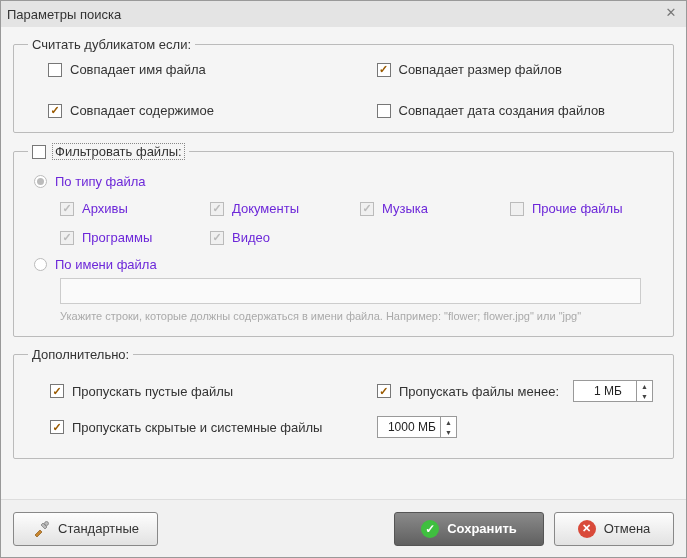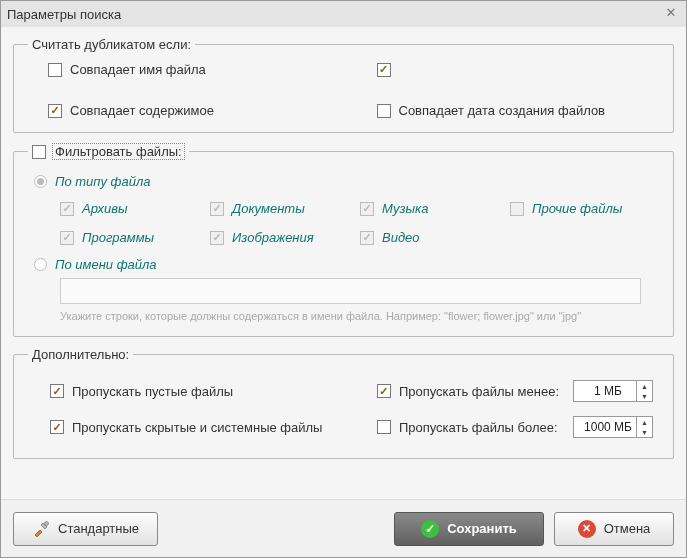--- a/index.html
+++ b/index.html
@@ -17,21 +17,21 @@
   .cb.checked::before{content:"✓";font-weight:bold;}
   .cb.disabled{border-color:#bbb;background:#f0f0f0;color:#bbb;cursor:default;}
   .radio{width:13px;height:13px;border:1px solid #777;border-radius:50%;background:#fff;display:inline-flex;align-items:center;justify-content:center;cursor:pointer;flex:0 0 13px;}
   .radio.selected::before{content:"";width:7px;height:7px;border-radius:50%;background:#777;}
   .radio.disabled{border-color:#bbb;cursor:default;}
   .radio.disabled.selected::before{background:#bbb;}
   .row{display:flex;align-items:center;gap:8px;}
   .grid-dup{display:grid;grid-template-columns:1fr 1fr;row-gap:14px;column-gap:10px;gap:26px;}
   .grid-dup .row{padding-left:20px;}
   .filter-body{padding:4px 4px 0 6px;}
-  .filter-body .lbl{color:#0f766e;font-style:italic;}
+  .filter-body .lbl{color:#6d28d9;}
   .grid-filetype{display:grid;grid-template-columns:150px 150px 150px 1fr;row-gap:14px;margin:12px 0 12px 26px;}
   .filename-input{margin:6px 0 6px 26px;display:block;width:calc(100% - 40px);height:26px;border:1px solid #ccc;background:#fafafa;}
   .hint{font-size:11px;color:#aaa;margin-left:26px;}
   .addl-body{display:grid;grid-template-columns:1fr auto auto;row-gap:14px;column-gap:14px;align-items:center;padding:8px 6px 6px 22px;}
   .spin{width:80px;height:22px;border:1px solid #999;background:#fff;display:flex;align-items:center;position:relative;font-size:12px;text-align:center;}
   .spin-val{flex:1;padding-left:6px;color:#222;}
   .spin-btns{width:16px;height:100%;display:flex;flex-direction:column;border-left:1px solid #999;}
   .spin-btns div{flex:1;display:flex;align-items:center;justify-content:center;font-size:7px;color:#444;cursor:pointer;}
   .footer{height:58px;background:#f1f1f1;border-top:1px solid #ddd;display:flex;align-items:center;padding:0 12px;gap:10px;}
   .footer .spacer{flex:1;}
@@ -57,20 +57,21 @@
 
     <fieldset>
       <legend>Считать дубликатом если:</legend>
       <div class="grid-dup">
         <label class="row">
           <span class="cb"></span>
           <span>Совпадает имя файла</span>
         </label>
         <label class="row">
           <span class="cb checked"></span>
+          <span>Совпадает размер файлов</span>
         </label>
         <label class="row">
           <span class="cb checked"></span>
           <span>Совпадает содержимое</span>
         </label>
         <label class="row">
           <span class="cb"></span>
           <span>Совпадает дата создания файлов</span>
         </label>
       </div>
@@ -102,24 +103,20 @@
           <label class="row">
             <span class="cb disabled"></span>
             <span class="lbl">Прочие файлы</span>
           </label>
           <label class="row">
             <span class="cb disabled checked"></span>
             <span class="lbl">Программы</span>
           </label>
           <label class="row">
             <span class="cb disabled checked"></span>
-            <span class="lbl">Изображения</span>
-          </label>
-          <label class="row">
-            <span class="cb disabled checked"></span>
             <span class="lbl">Видео</span>
           </label>
         </div>
         <div class="row">
           <span class="radio disabled"></span>
           <span class="lbl">По имени файла</span>
         </div>
         <input type="text" class="filename-input" disabled="" style="">
         <div class="hint">Укажите строки, которые должны содержаться в имени файла. Например: "flower; flower.jpg" или "jpg"</div>
       </div>
@@ -140,24 +137,20 @@
           <span class="spin-val">1 МБ</span>
           <div class="spin-btns">
             <div>▲</div>
             <div>▼</div>
           </div>
         </div>
 
         <label class="row">
           <span class="cb checked"></span>
           <span>Пропускать скрытые и системные файлы</span>
-        </label>
-        <label class="row">
-          <span class="cb"></span>
-          <span>Пропускать файлы более:</span>
         </label>
         <div class="spin">
           <span class="spin-val">1000 МБ</span>
           <div class="spin-btns">
             <div>▲</div>
             <div>▼</div>
           </div>
         </div>
       </div>
     </fieldset>

